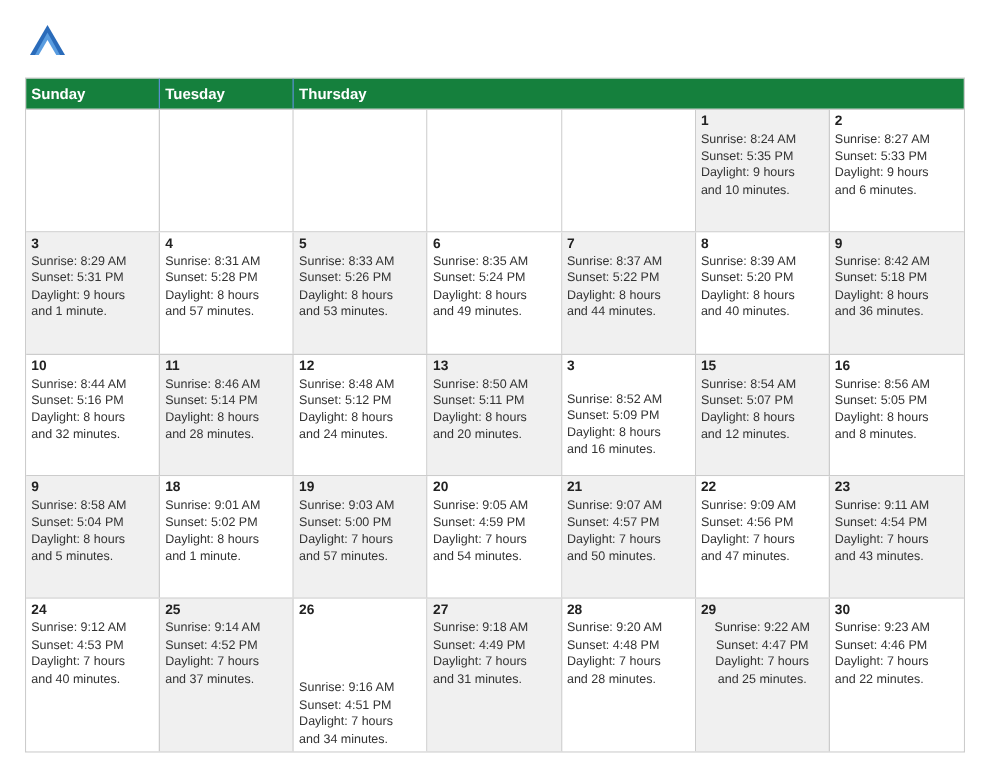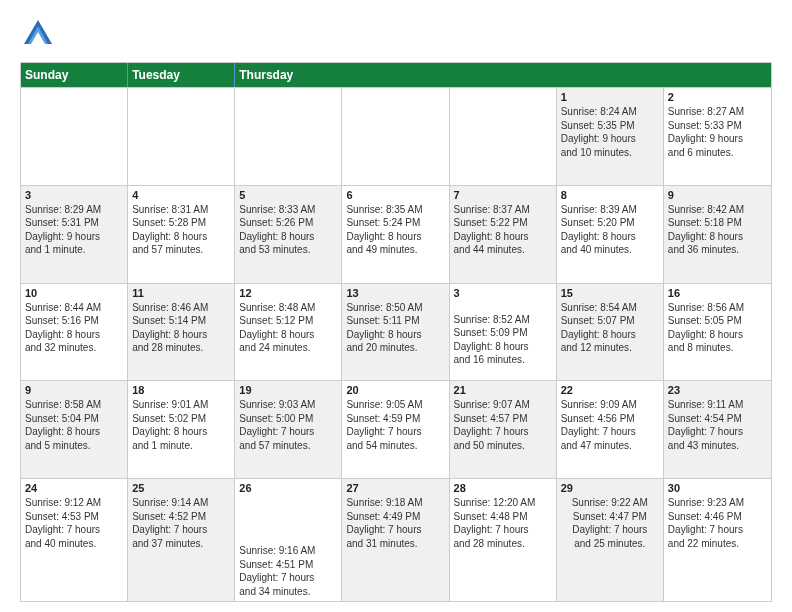--- a/index.html
+++ b/index.html
@@ -343,21 +343,21 @@
           </div>
           <div class="cal-cell shaded">
             <div class="day-num">27</div>
             <div class="day-info" style="white-space: pre-line;">Sunrise: 9:18 AM
 Sunset: 4:49 PM
 Daylight: 7 hours
 and 31 minutes.</div>
           </div>
           <div class="cal-cell">
             <div class="day-num">28</div>
-            <div class="day-info" style="white-space: pre-line;">Sunrise: 12:20 AM
+            <div class="day-info" style="white-space: pre-line;">Sunrise: 9:20 AM
 Sunset: 4:48 PM
 Daylight: 7 hours
 and 28 minutes.</div>
           </div>
           <div class="cal-cell shaded">
             <div class="day-num">29</div>
             <div class="day-info" style="white-space: pre-line; text-align: center;">Sunrise: 9:22 AM
 Sunset: 4:47 PM
 Daylight: 7 hours
 and 25 minutes.</div>

